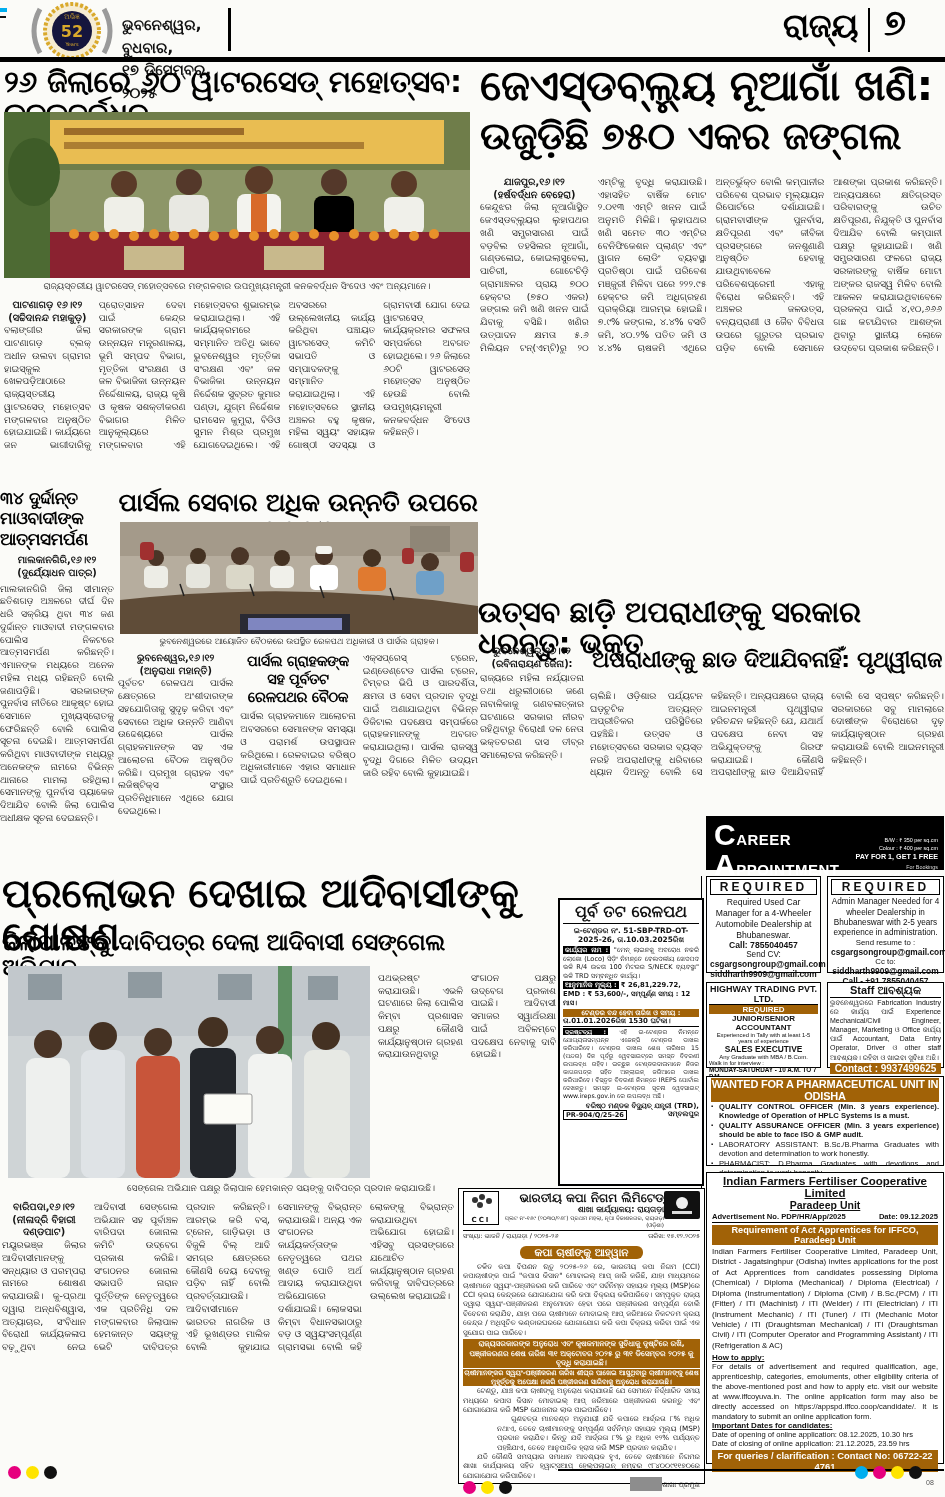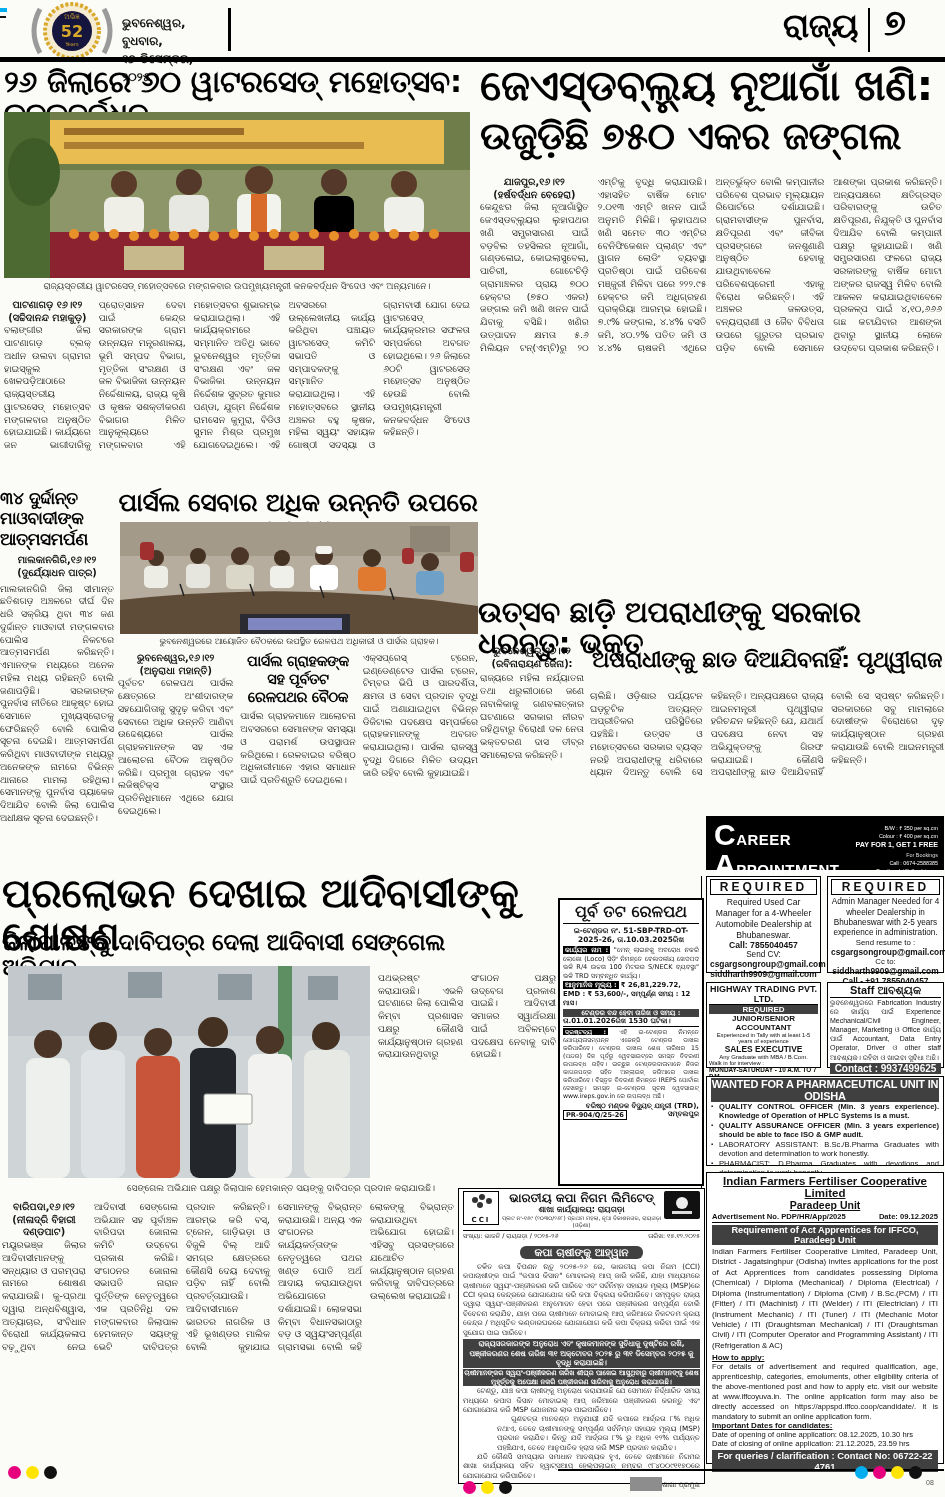--- a/index.html
+++ b/index.html
@@ -13,21 +13,21 @@
   .body-sm{font-size:9.3px;line-height:1.37;color:#151515;text-align:justify;}
   .cols5{column-count:5;column-gap:8px;height:100%;}
   .cols4{column-count:4;column-gap:9px;height:100%;}
   .cols3{column-count:3;column-gap:8px;height:100%;}
   .cols2{column-count:2;column-gap:8px;height:100%;}
   .dl{font-weight:bold;text-align:center;font-size:9.8px;line-height:1.3;}
   .cap{font-size:9px;color:#222;text-align:center;line-height:1.2;}
   .rule{background:#000;}
   .box{border:1.6px solid #000;background:#fff;box-sizing:border-box;}
   .ad-en{font-family:"Liberation Sans",sans-serif;}
-  .wbar{background:#404040;color:#fff;font-weight:bold;text-align:center;}
+  .wbar{background:#a16207;color:#fff;font-weight:bold;text-align:center;}
   .chip{background:#000;color:#fff;font-weight:bold;padding:0 2px;}
   .career-word{color:#fff;font-weight:800;font-size:15px;line-height:1.0;letter-spacing:.5px;}
   .career-word::first-letter{font-size:30px;}
   .u{text-decoration:underline;}
   .dot{border-radius:50%;width:13px;height:13px;}
   .pharma-li{font-size:7.6px;line-height:1.25;text-align:justify;padding-left:8px;position:relative;}
   .pharma-li::before{content:"▪";position:absolute;left:0;font-size:6px;top:1px;}
   .subtle{color:#333;}
 </style>
 </head>
@@ -40,21 +40,21 @@
       <path d="M14 8 Q2 30 14 52" stroke="#9a9a9a" stroke-width="5" fill="none"></path>
       <path d="M78 8 Q90 30 78 52" stroke="#9a9a9a" stroke-width="5" fill="none"></path>
       <circle cx="46" cy="30" r="28" fill="#f6ecd2"></circle>
       <circle cx="46" cy="30" r="27" fill="none" stroke="#d9a92c" stroke-width="4" stroke-dasharray="3 2"></circle>
       <circle cx="46" cy="30" r="20" fill="#15153d"></circle>
       <text x="46" y="18" font-size="7" fill="#d9a92c" text-anchor="middle">ଅଭିଜ୍ଞ</text>
       <text x="46" y="36" font-size="16" font-weight="bold" fill="#d9a92c" text-anchor="middle">52</text>
       <text x="46" y="45" font-size="5" fill="#d9a92c" text-anchor="middle">Years</text>
     </svg>
   </div>
-  <div class="abs b" style="left:122px;top:14px;width:102px;height:36px;font-size:12px;line-height:1.5;">
+  <div class="abs b" style="left:122px;top:14px;width:102px;height:36px;font-size:15px;line-height:1.5;">
     <div>ଭୁବନେଶ୍ୱର, ବୁଧବାର,</div>
     <div>୧୭ ଡିସେମ୍ବର, ୨୦୨୫</div>
   </div>
   <div class="abs rule" style="left:228px;top:8px;width:2.5px;height:43px;"></div>
   <div class="abs headline rt" style="left:740px;top:8px;width:118px;height:44px;font-size:33px;">ରାଜ୍ୟ</div>
   <div class="abs rule" style="left:868px;top:8px;width:2px;height:44px;"></div>
   <div class="abs headline" style="left:884px;top:4px;width:50px;height:48px;font-size:36px;">୭</div>
   <div class="abs rule" style="left:0;top:57px;width:945px;height:4.5px;"></div>
 
   <div class="abs headline" style="left:4px;top:66px;width:468px;height:42px;font-size:30px;">୨୬ ଜିଲାରେ ୬୦ ୱାଟରସେଡ୍ ମହୋତ୍ସବ: କନକବର୍ଦ୍ଧନ</div>
@@ -197,21 +197,21 @@
   </div>
 
   <div class="abs rule" style="left:701px;top:876px;width:1.2px;height:590px;"></div>
 
   <div class="abs ad-en" style="left:706px;top:816px;width:238px;height:54px;background:#000;display:flex;">
     <div style="flex:1.3;padding:4px 0 0 8px;">
       <div class="career-word">CAREER</div>
       <div class="career-word">APPOINTMENT</div>
       <div class="u" style="color:#fff;font-size:5.8px;font-weight:bold;margin:2px 0 0 26px;">ON EVERY WEDNESDAY &amp; SATURDAY</div>
     </div>
-    <div class="rt" style="flex:1;padding:8px 6px 0 0;color:#fff;font-size:5.4px;line-height:1.5;">
+    <div class="rt" style="flex:1;padding:20px 6px 0 0;color:#fff;font-size:5.4px;line-height:1.5;">
       <div>B/W : ₹ 350 per sq.cm</div>
       <div>Colour : ₹ 400 per sq.cm</div>
       <div class="b" style="font-size:7.2px;">PAY FOR 1, GET 1 FREE</div>
       <div class="subtle" style="color:#ddd;">For Bookings</div>
       <div>Call : 0674-2588385</div>
       <div>Email : advt@dharitri.com</div>
     </div>
   </div>
 
   <div class="abs box ad-en" style="left:706px;top:876px;width:115px;height:97px;padding:2px 3px;">
@@ -305,21 +305,21 @@
     <div style="display:flex;align-items:flex-start;border-bottom:1px solid #000;padding-bottom:1px;">
       <div style="width:34px;height:32px;border:1.2px solid #000;text-align:center;flex:none;">
         <svg width="32" height="20" viewBox="0 0 32 20">
             <circle cx="10" cy="8" r="3" fill="#333"></circle>
             <circle cx="17" cy="5" r="3" fill="#333"></circle>
             <circle cx="24" cy="9" r="3" fill="#333"></circle>
             <circle cx="15" cy="13" r="3" fill="#333"></circle>
           </svg>
         <div class="b" style="font-size:7px;letter-spacing:2px;">CCI</div>
       </div>
-      <div style="flex:1;text-align:center;">
+      <div style="flex:1;text-align:right;">
         <div class="b" style="font-size:12px;">ଭାରତୀୟ କପା ନିଗମ ଲିମିଟେଡ୍</div>
         <div class="b" style="font-size:8px;">ଶାଖା କାର୍ଯ୍ୟାଳୟ: ରାୟଗଡ଼ା</div>
         <div style="font-size:5.6px;">ପ୍ଲଟ ନଂ-୧୬୯ (୨୦୩୦/୨୬୮) ପ୍ରଥମ ମହଲା, ନୂଆ ବିକାଶନଗର, ରାୟଗଡ଼ା (ଓଡ଼ିଶା)</div>
       </div>
       <div style="width:36px;height:28px;background:#111;flex:none;border-radius:2px;">
         <svg width="36" height="28" viewBox="0 0 36 28">
             <circle cx="18" cy="12" r="6" fill="#eee"></circle>
             <rect x="8" y="20" width="20" height="3" fill="#ddd"></rect>
           </svg>
       </div>

